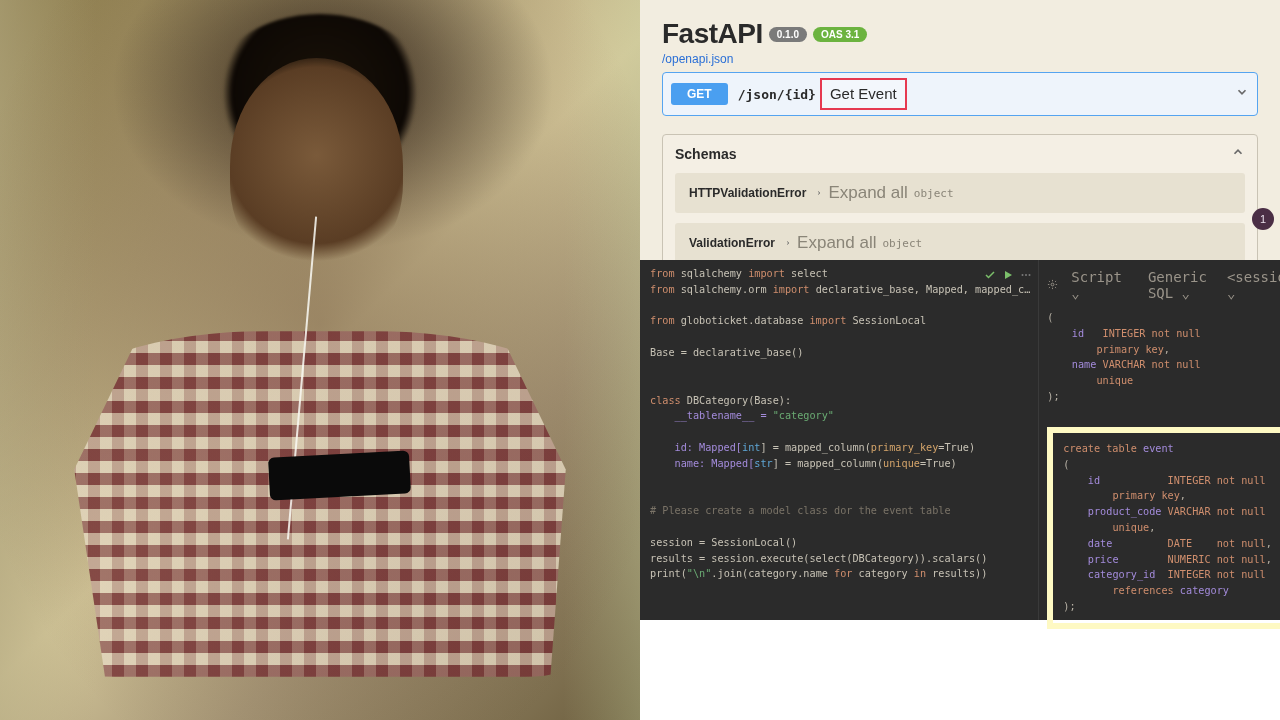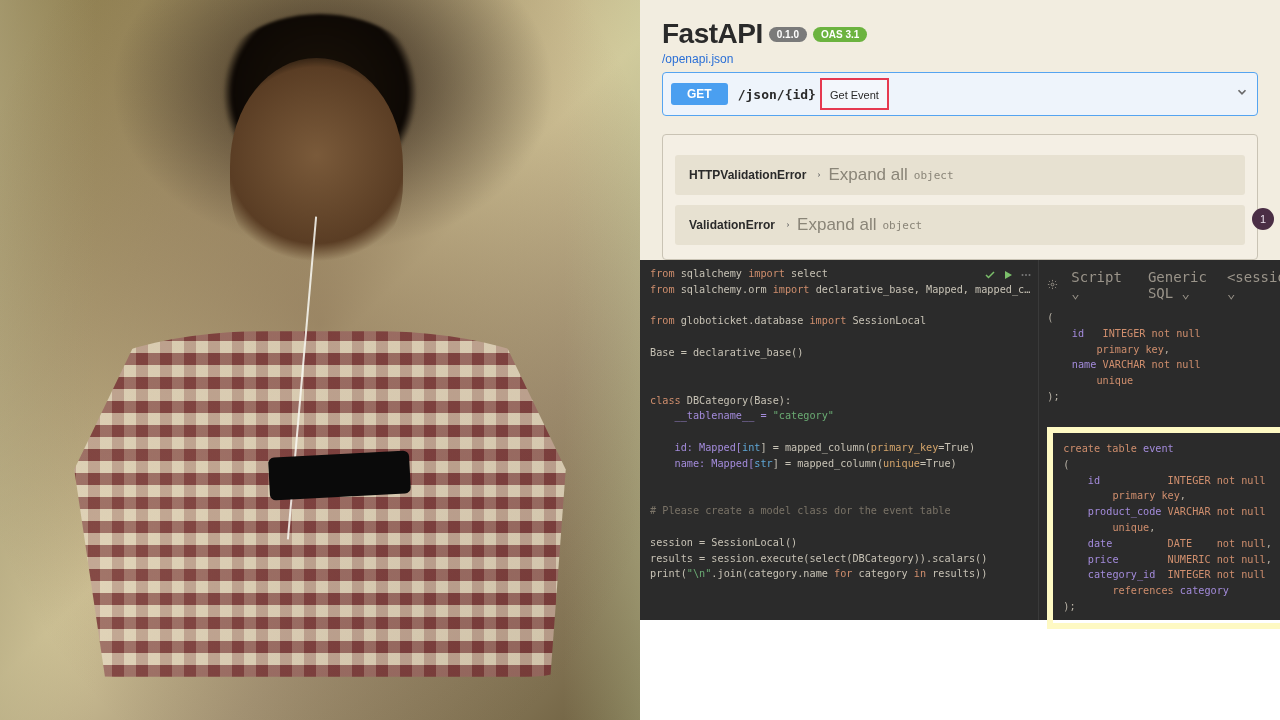--- a/index.html
+++ b/index.html
@@ -32,21 +32,21 @@
     .badge { display: inline-flex; align-items: center; padding: 2px 8px; border-radius: 10px; font-size: 10px; font-weight: 700; color: #fff; }
     .badge.gray { background: #7a7a7a; }
     .badge.green { background: #6cb33f; }
     .openapi-link { color: #2a6fd6; font-size: 12px; margin-top: 2px; }
     .section-header { display: flex; justify-content: space-between; align-items: center; margin-top: 28px; padding-bottom: 6px; }
     .section-title { font-size: 18px; font-weight: 700; color: #2a2a2a; }
     .endpoint { display: flex; align-items: center; border: 1px solid #55a4f0; background: #eef4fb; border-radius: 4px; padding: 5px 8px; margin-top: 6px; position: relative; }
     .method { background: #4a9ff0; color: #fff; font-size: 12px; font-weight: 700; padding: 4px 16px; border-radius: 3px; }
     .ep-path { font-family: ui-monospace, Menlo, Consolas, monospace; font-size: 13px; font-weight: 700; color: #2a2a2a; margin-left: 10px; }
     .ep-summary-box { border: 2px solid #e63950; padding: 5px 8px; margin-left: 4px; background: rgba(255,255,255,0.3); }
-    .ep-summary { font-size: 11px; color: #2a2a2a; }
+    .ep-summary { font-size: 15px; color: #2a2a2a; }
     .endpoint .row-chevron { margin-left: auto; }
     .schemas-box { border: 1px solid #c9c3b4; border-radius: 4px; margin-top: 18px; padding: 10px 12px 14px; background: rgba(255,255,255,0.15); }
     .schemas-header { display: flex; justify-content: space-between; align-items: center; }
     .schemas-title { font-size: 14px; font-weight: 700; color: #2a2a2a; }
     .schema-item { background: #e7e1d1; border-radius: 3px; padding: 10px 14px; margin-top: 10px; display: flex; align-items: center; gap: 6px; font-size: 12px; }
     .schema-name { font-weight: 700; color: #2a2a2a; }
     .mini-chevron { display:inline-block; transform: rotate(-90deg) scale(0.7); color:#6a6a6a; }
     .expand-all { color: #8a8578; font-size: 17px; }
     .obj-tag { color: #8a8578; font-family: ui-monospace, monospace; font-size: 11px; }
     .corner-badge { position: absolute; right: 6px; bottom: 30px; width: 22px; height: 22px; border-radius: 50%; background: #4a2e45; color: #e8dfeb; font-size: 11px; display: flex; align-items: center; justify-content: center; }
@@ -112,20 +112,28 @@
           <span class="ep-summary">Get Event</span>
         </span>
         <span class="row-chevron">
           <svg class="chev-svg" viewBox="0 0 24 24" fill="none" stroke="currentColor" stroke-width="3">
               <path d="M6 9l6 6 6-6"></path>
             </svg>
         </span>
       </div>
 
       <div class="schemas-box">
+        <div class="schemas-header">
+          <span class="schemas-title">Schemas</span>
+          <span>
+            <svg class="chev-svg" viewBox="0 0 24 24" fill="none" stroke="currentColor" stroke-width="3">
+                <path d="M6 15l6-6 6 6"></path>
+              </svg>
+          </span>
+        </div>
         <div class="schema-item">
           <span class="schema-name">HTTPValidationError</span>
           <span class="mini-chevron">⌄</span>
           <span class="expand-all">Expand all</span>
           <span class="obj-tag">object</span>
         </div>
         <div class="schema-item">
           <span class="schema-name">ValidationError</span>
           <span class="mini-chevron">⌄</span>
           <span class="expand-all">Expand all</span>

